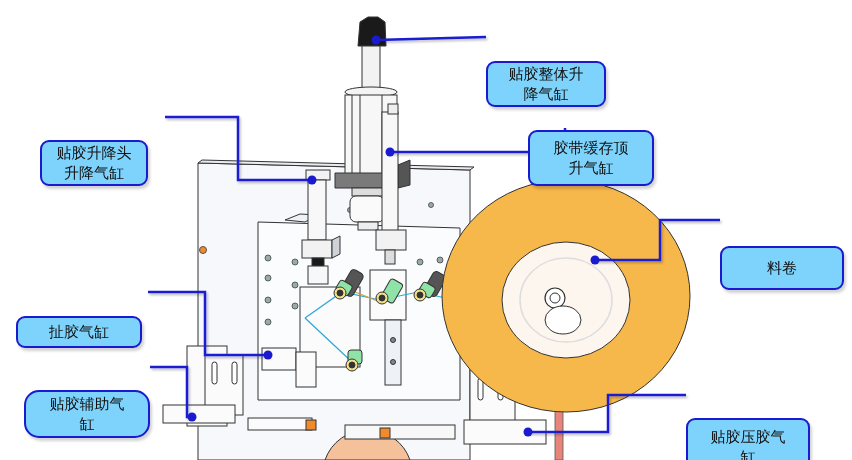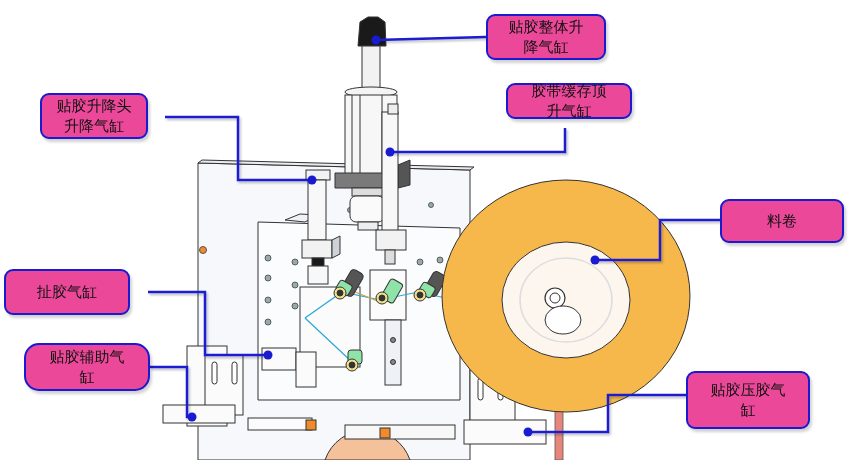--- a/index.html
+++ b/index.html
@@ -1,24 +1,24 @@
 <!DOCTYPE html>
 <html><head>
 <meta charset="utf-8">
 <style>
   html, body { margin:0; padding:0; }
   body { width:852px; height:460px; background:#ffffff; position:relative; overflow:hidden;
          font-family:"DejaVu Sans", sans-serif; }
   #stage { position:absolute; left:0; top:0; width:852px; height:460px; }
   .label {
     position:absolute; box-sizing:border-box;
-    border:2.5px solid #1a1ad0; border-radius:9px; background:#ec4899;
+    border:2.5px solid #1a1ad0; border-radius:9px; background:#7dd3fc;
     box-shadow:2px 3px 3px rgba(0,0,0,0.18);
     display:flex; align-items:center; justify-content:center; text-align:center;
-    font-size:15px; line-height:20px; color:#111; padding:2px 6px; white-space:pre-line;
+    font-size:15px; line-height:20px; color:#111; padding:2px 6px; white-space:pre-line;margin-top:47px;
   }
 </style>
 </head>
 <body>
 
 <svg id="stage" viewBox="0 0 852 460" xmlns="http://www.w3.org/2000/svg">
   <defs>
     <filter id="sh" x="-5%" y="-5%" width="110%" height="110%">
       <feDropShadow dx="1.5" dy="2" stdDeviation="1.2" flood-color="#000" flood-opacity="0.25"></feDropShadow>
     </filter>
@@ -172,20 +172,20 @@
     <circle cx="268" cy="355" r="4.5"></circle>
     <circle cx="192" cy="417" r="4.5"></circle>
     <circle cx="528" cy="432" r="4.5"></circle>
   </g>
 </svg>
 
 <div class="label" style="left:486px;top:14px;width:120px;height:46px;">贴胶整体升
 降气缸</div>
 <div class="label" style="left:40px;top:93px;width:108px;height:46px;">贴胶升降头
 升降气缸</div>
-<div class="label" style="left:506px;top:83px;width:126px;height:36px;">胶带缓存顶
+<div class="label" style="left:528px;top:83px;width:126px;height:56px;">胶带缓存顶
 升气缸</div>
 <div class="label" style="left:720px;top:199px;width:124px;height:44px;text-align:center;">料卷</div>
-<div class="label" style="left:4px;top:269px;width:126px;height:46px;">扯胶气缸</div>
+<div class="label" style="left:16px;top:269px;width:126px;height:32px;">扯胶气缸</div>
 <div class="label" style="left:24px;top:343px;width:126px;height:48px;border-radius:15px;">贴胶辅助气
 缸</div>
 <div class="label" style="left:686px;top:371px;width:124px;height:58px;">贴胶压胶气
 缸</div>
 
 </body></html>

